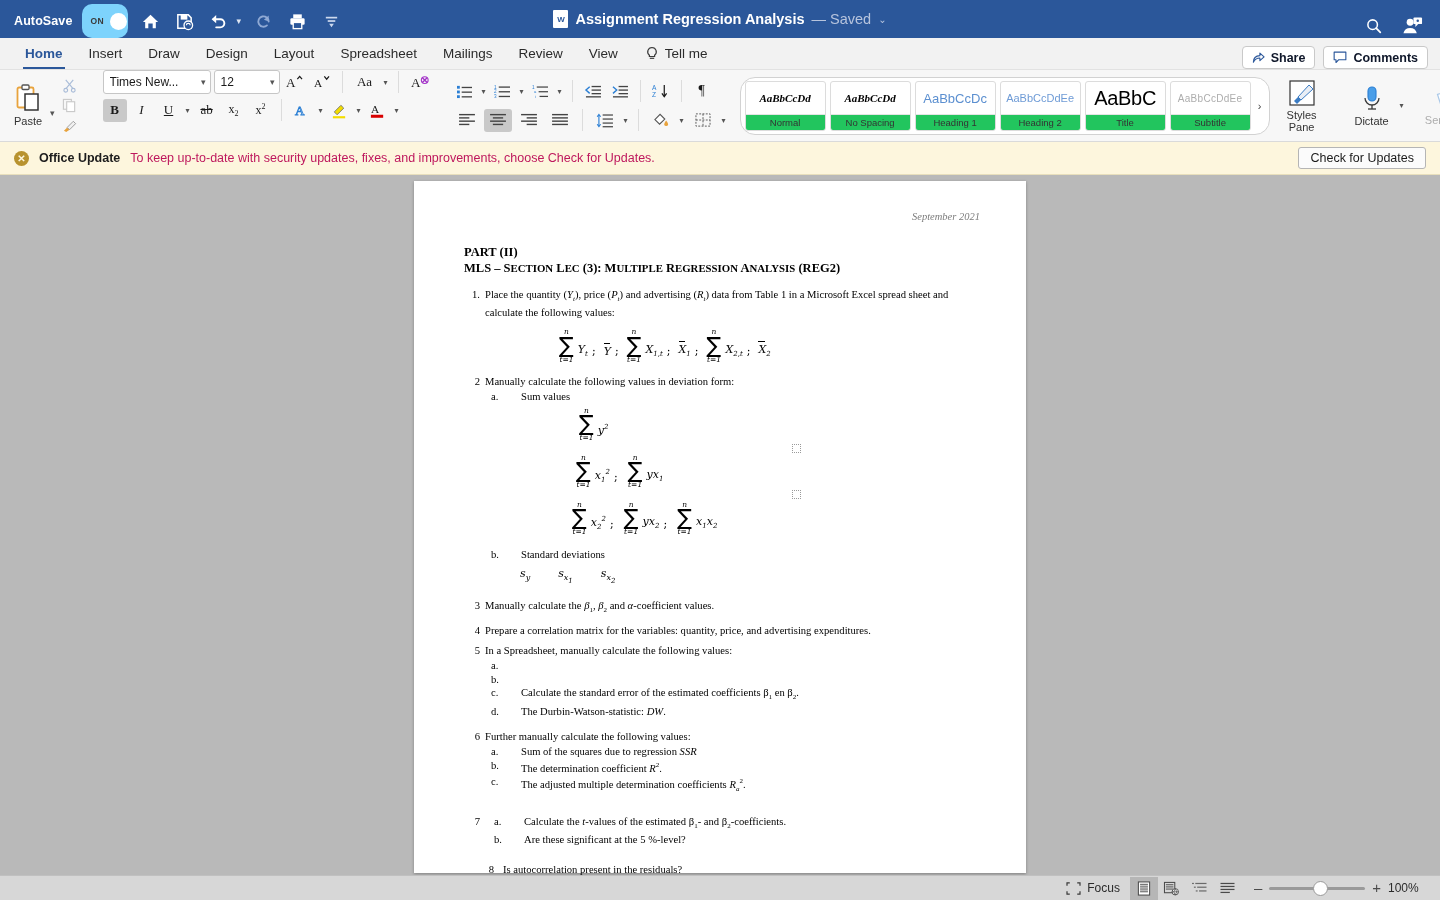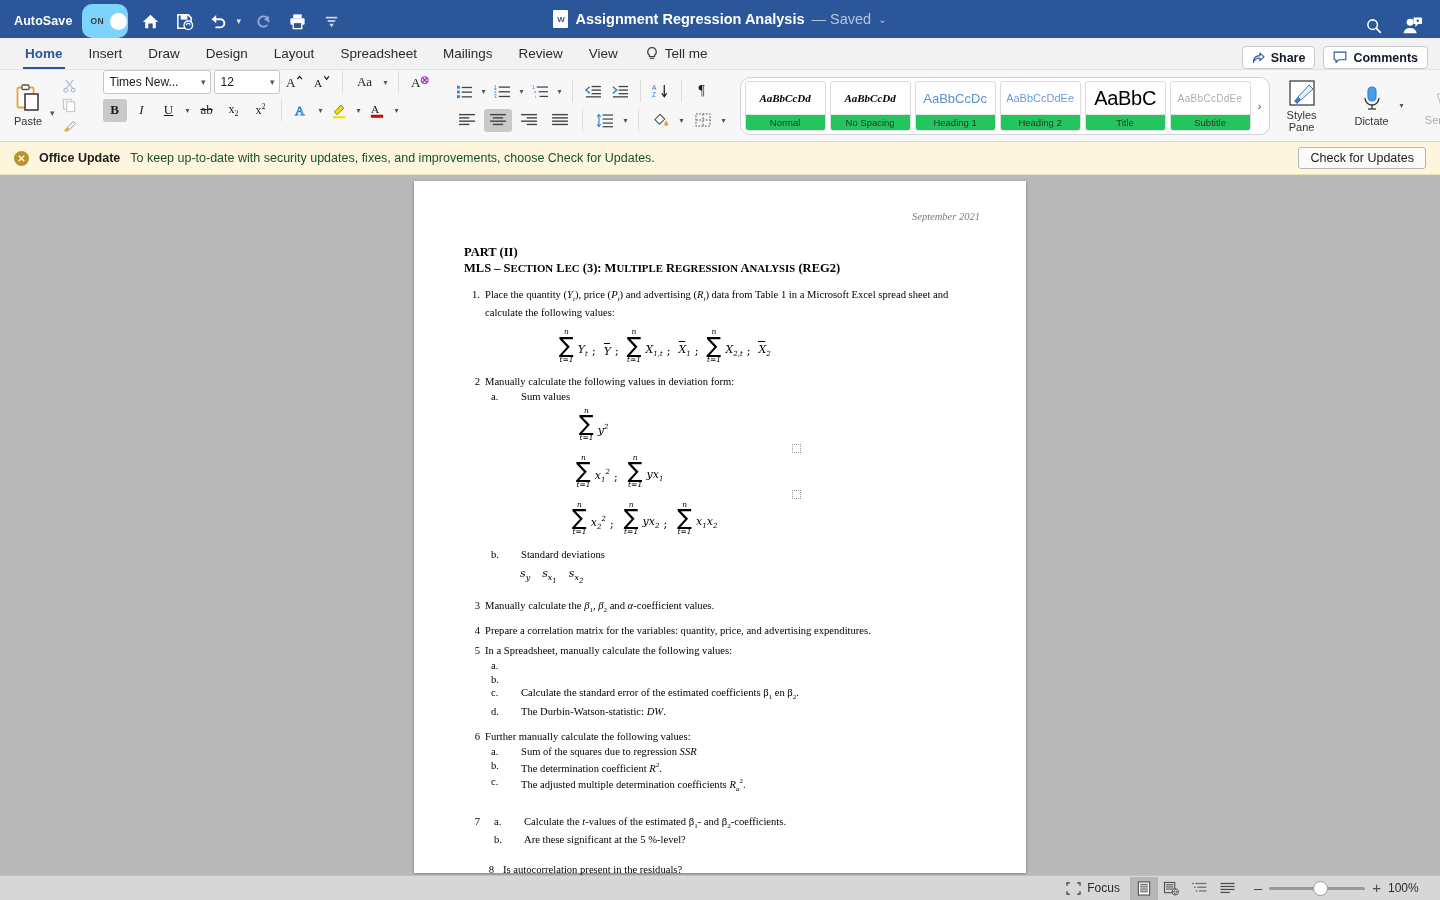--- a/index.html
+++ b/index.html
@@ -105,21 +105,21 @@
   }
   .ibtn.wide{width:28px;}
   .ibtn.on{background:#c9c9c9;}
   .caret-s{font-size:8px;color:#555;padding:0 2px;cursor:pointer;}
 
   
   .pargrp{display:flex;flex-direction:column;justify-content:center;gap:5px;padding:0 6px;}
 
   
   .stylesbox{
-    display:flex;align-items:center;border:1px solid #d2d2d2;border-radius:10px;
+    display:flex;align-items:center;border:1px solid #d2d2d2;border-radius:15px;
     background:#fff;height:56px;margin:7px 0;padding:0 2px;
   }
   .stylecard{
     width:79px;height:48px;border:1px solid #dcdcdc;border-radius:3px;background:#fff;
     margin:0 2px;display:flex;flex-direction:column;cursor:pointer;overflow:hidden;
   }
   .stylecard .prev{
     flex:1;display:flex;align-items:center;justify-content:center;
     font-size:12px;white-space:nowrap;overflow:hidden;color:#000;
   }
@@ -139,21 +139,21 @@
   
   .updatebar{
     flex:0 0 32px;height:32px;background:#fdf6dd;border-bottom:1px solid #e8dfbc;
     display:flex;align-items:center;padding:0 14px;gap:10px;
   }
   .upd-x{
     width:15px;height:15px;border-radius:50%;background:#b8932f;color:#fdf6dd;
     display:flex;align-items:center;justify-content:center;font-size:10px;font-weight:bold;cursor:pointer;
   }
   .upd-title{font-size:12.5px;font-weight:bold;color:#1d1d1d;}
-  .upd-msg{font-size:12.5px;color:#14532d;}
+  .upd-msg{font-size:12.5px;color:#be185d;}
   .upd-btn{
     margin-left:auto;height:22px;padding:0 11px;border:1px solid #b5b5b5;border-radius:3px;
     background:#fbfbfb;font-size:12.5px;color:#1a1a1a;cursor:pointer;
   }
 
   
   .canvas{flex:1;background:#b9b9b9;position:relative;overflow:hidden;}
   .page{
     position:absolute;left:414px;top:6px;width:612px;height:692px;background:#fff;
     box-shadow:0 1px 3px rgba(0,0,0,.3);
@@ -181,21 +181,21 @@
   .term{font-size:11px;font-style:italic;padding-bottom:5px;white-space:nowrap;}
   .term sub{font-size:7px;font-style:italic;}
   .term sup{font-size:7px;font-style:italic;}
   .semi{font-size:11px;padding-bottom:5px;}
   .ovb{position:relative;display:inline-block;}
   .ovb:before{content:"";position:absolute;left:0;right:1px;top:-2px;height:1px;background:#000;}
   .phbox{
     width:7px;height:7px;border:1px dotted #9a9a9a;display:block;margin:0 auto;
   }
 
-  .sdrow{display:flex;gap:12px;padding-left:56px;margin-top:6px;font-family:"DejaVu Serif",serif;}
+  .sdrow{display:flex;gap:28px;padding-left:56px;margin-top:6px;font-family:"DejaVu Serif",serif;}
   .sd{font-size:11px;font-style:italic;}
   .sd sub{font-size:8px;}
   .sd sub sub{font-size:7px;}
 
   
   .statusbar{
     flex:0 0 24px;height:24px;background:#d7d7d7;border-top:1px solid #c0c0c0;
     display:flex;align-items:center;padding:0 10px;gap:0;
   }
   .sb-item{font-size:12px;color:#2b2b2b;padding:0 12px;cursor:pointer;white-space:nowrap;margin-top:47px;}

